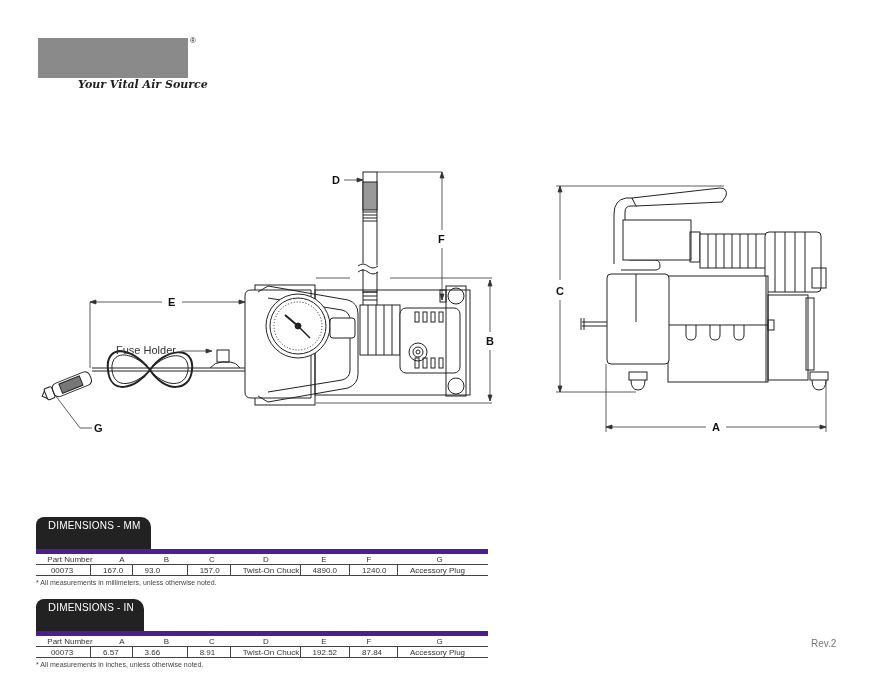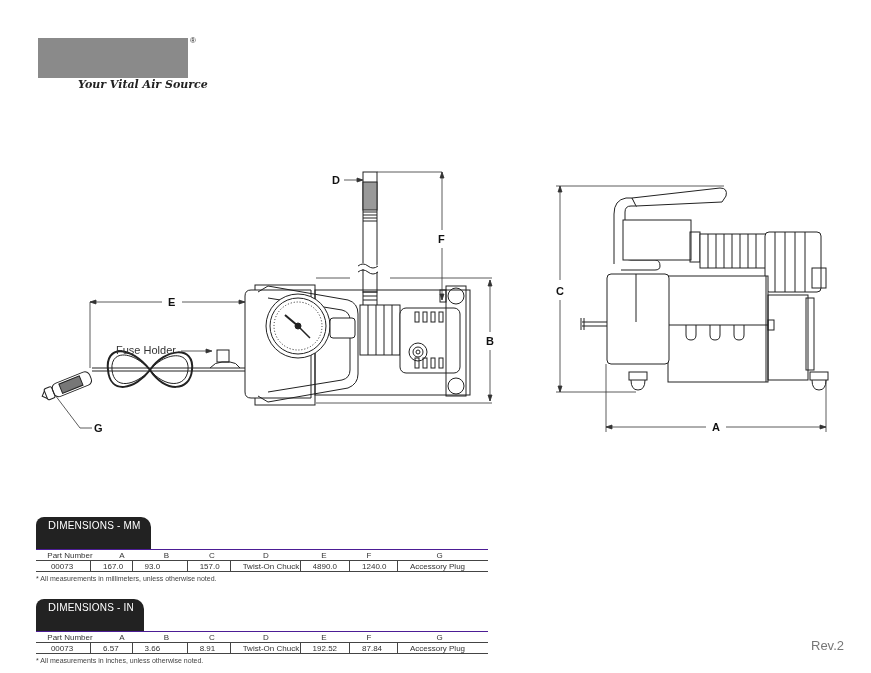--- a/index.html
+++ b/index.html
@@ -20,34 +20,34 @@
   svg.drawing { position: absolute; left: 0; top: 0; }
   .dim-label { font-family: "Liberation Sans", sans-serif; font-weight: bold; font-size: 11px; fill: #111; }
   .callout { font-family: "Liberation Sans", sans-serif; font-size: 11px; fill: #333; }
 
   
   .dim-table { position: absolute; left: 36px; width: 452px; }
   .dim-tab { display: inline-block; background: #222; color: #fff; font-size: 10px;
     padding: 2px 10px 1px 12px; border-radius: 8px 10px 0 0; height: 32px; line-height: 12px;
     letter-spacing: 0.2px; }
   .dim-tab .big { font-size: 11px; }
-  .dim-grid { border-top: 1px solid #4c1d95; width: 452px; }
+  .dim-grid { border-top: 5px solid #4c1d95; width: 452px; }
   .row { display: flex; font-size: 8px; color: #333; height: 11px; line-height: 11px; }
   .row.header { border-bottom: 1px solid #444; }
   .row.values { border-bottom: 1px solid #444; gap: 12px; }
   .cell { text-align: center; white-space: nowrap; overflow: hidden; }
   .row.values .cell { border-right: 1px solid #444; text-align: left; padding-right: 2px; }
   .row.values .cell:first-child { text-align: center; }
   .row.values .cell:last-child { border-right: none; }
   .c0 { width: 68px; } .c1 { width: 36px; } .c2 { width: 53px; } .c3 { width: 38px; }
   .c4 { width: 70px; } .c5 { width: 46px; } .c6 { width: 44px; } .c7 { width: 97px; }
   .row.values .c4 { text-align: center; padding-right: 8px; }
   .note { font-size: 7px; color: #444; margin-top: 3px; }
 
-  .rev { position: absolute; left: 811px; top: 638px; font-size: 13px; color: #777; }
+  .rev { position: absolute; left: 811px; top: 638px; font-size: 10px; color: #777; }
 </style>
 </head>
 <body>
 
 <div class="logo">
   <div class="logo-box"></div>
   <div class="logo-reg">®</div>
   <div class="logo-tagline">Your Vital Air Source</div>
 </div>
 

